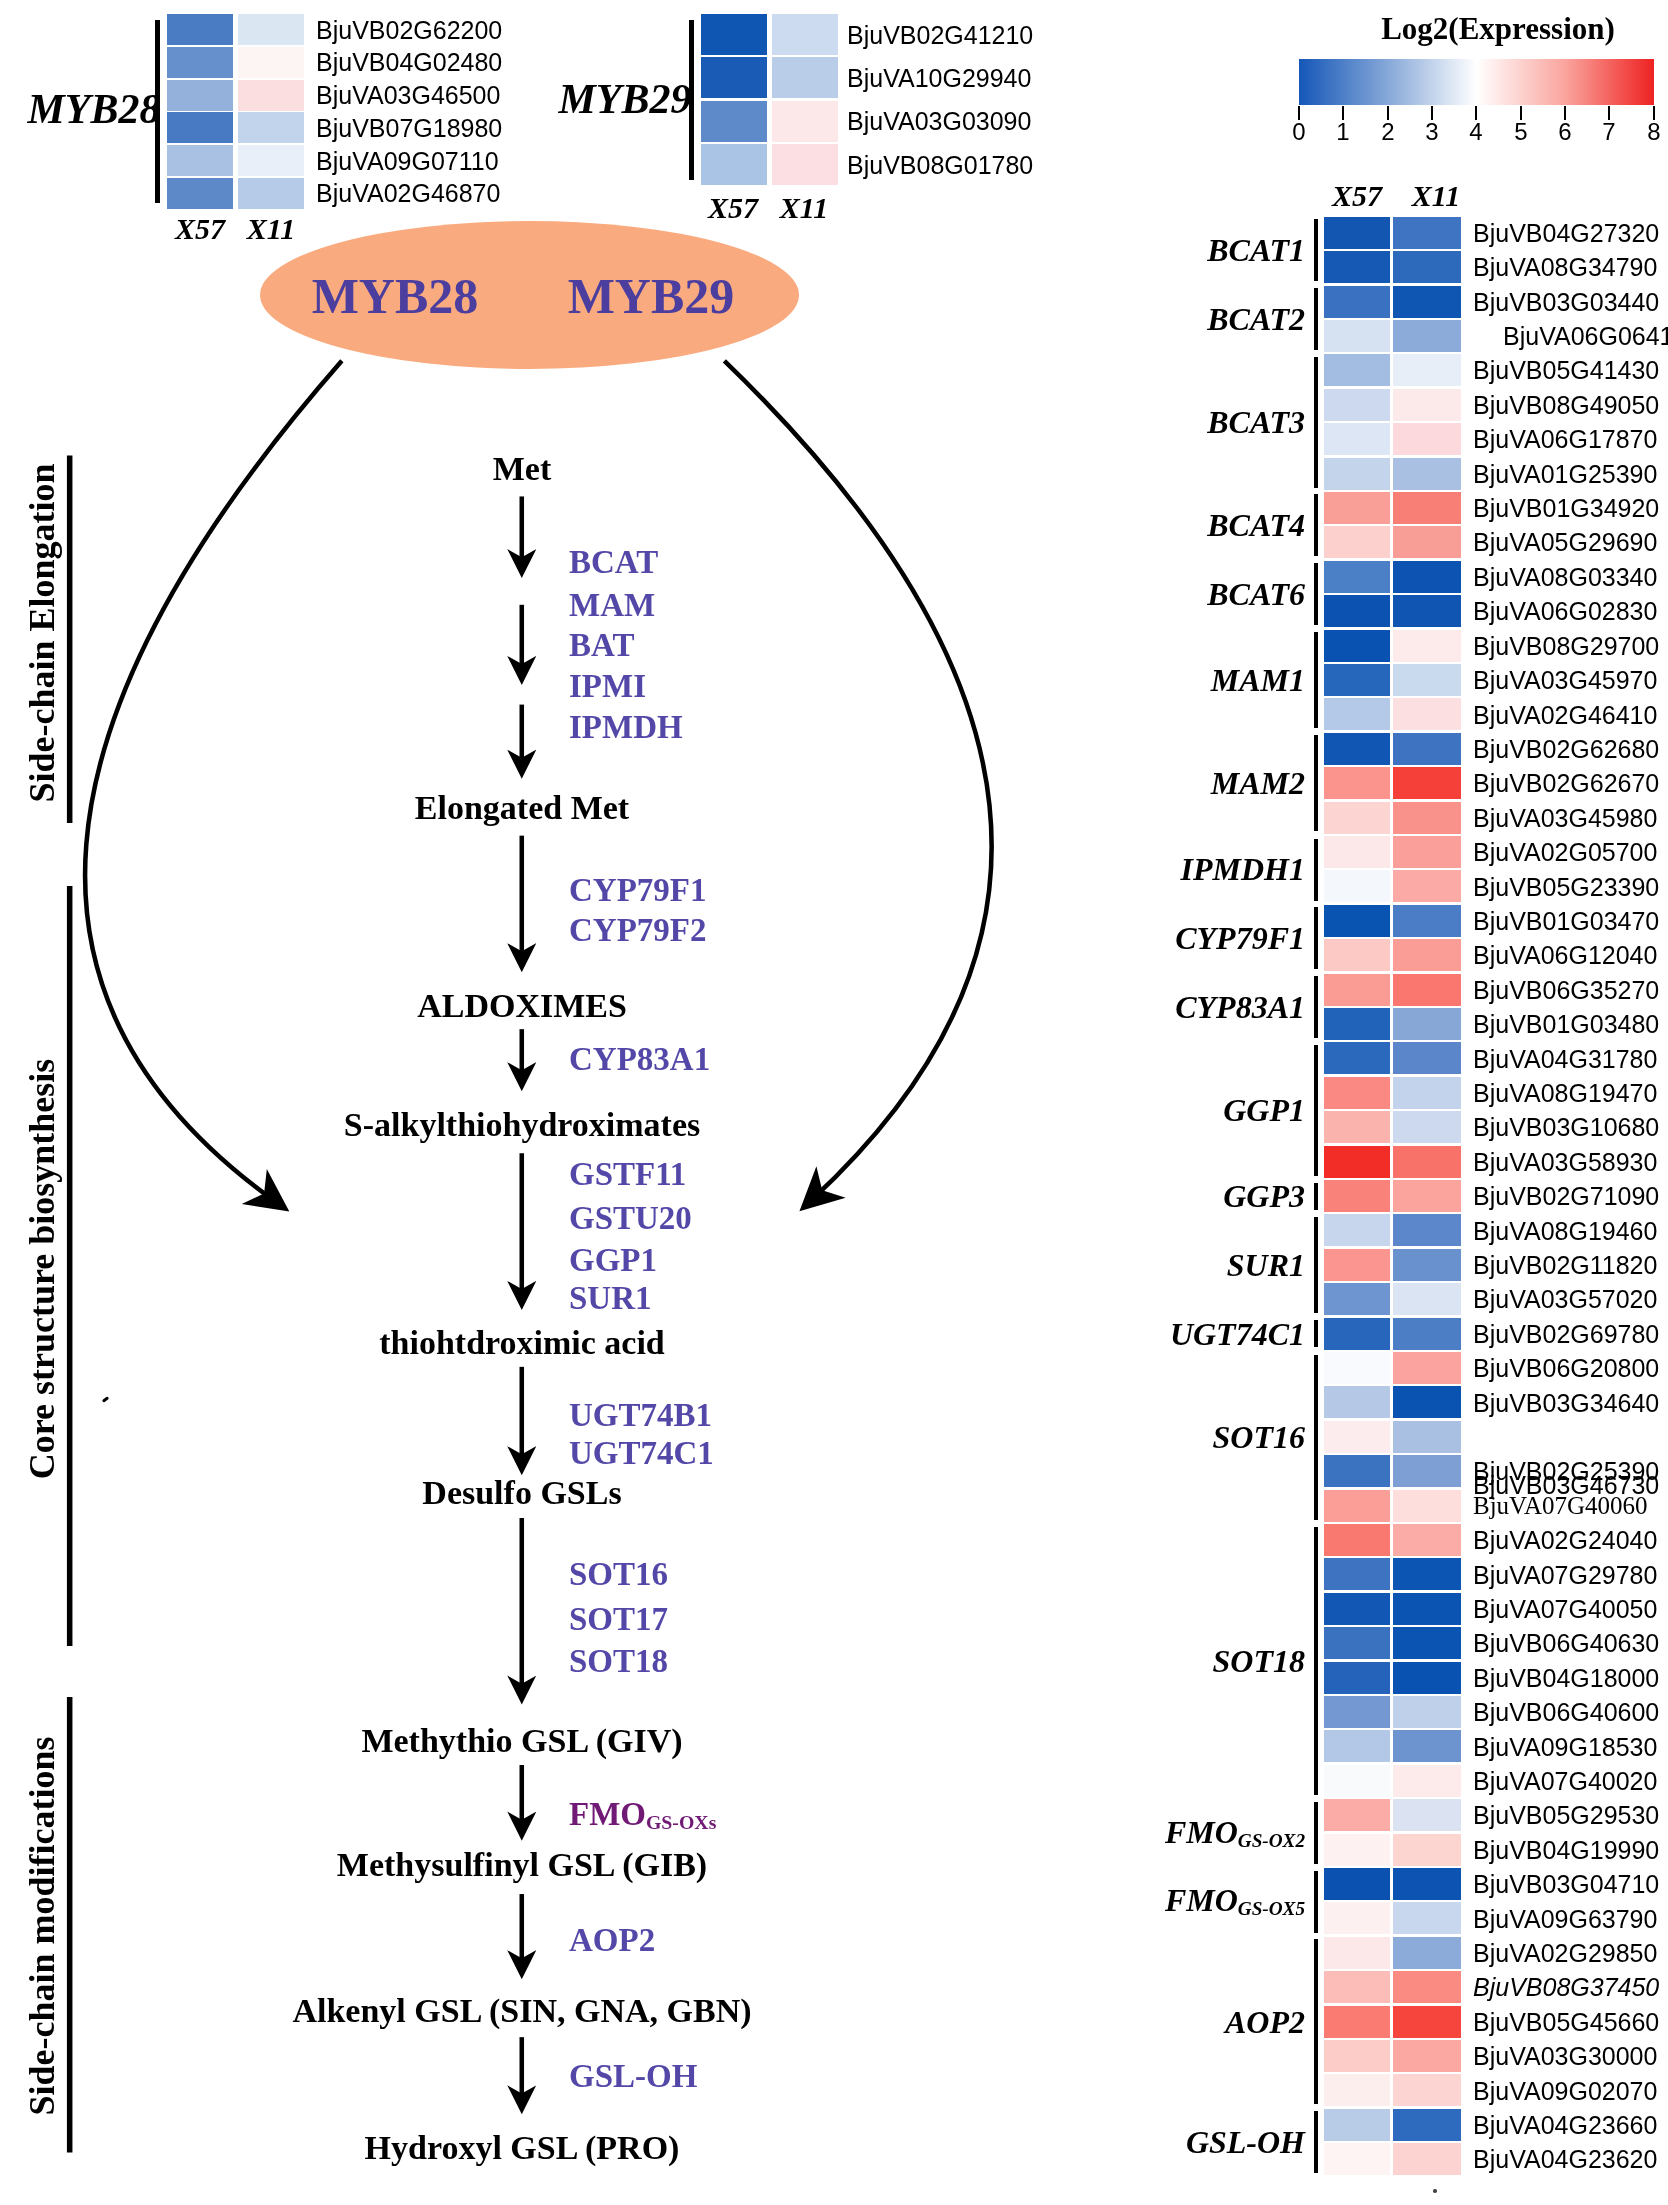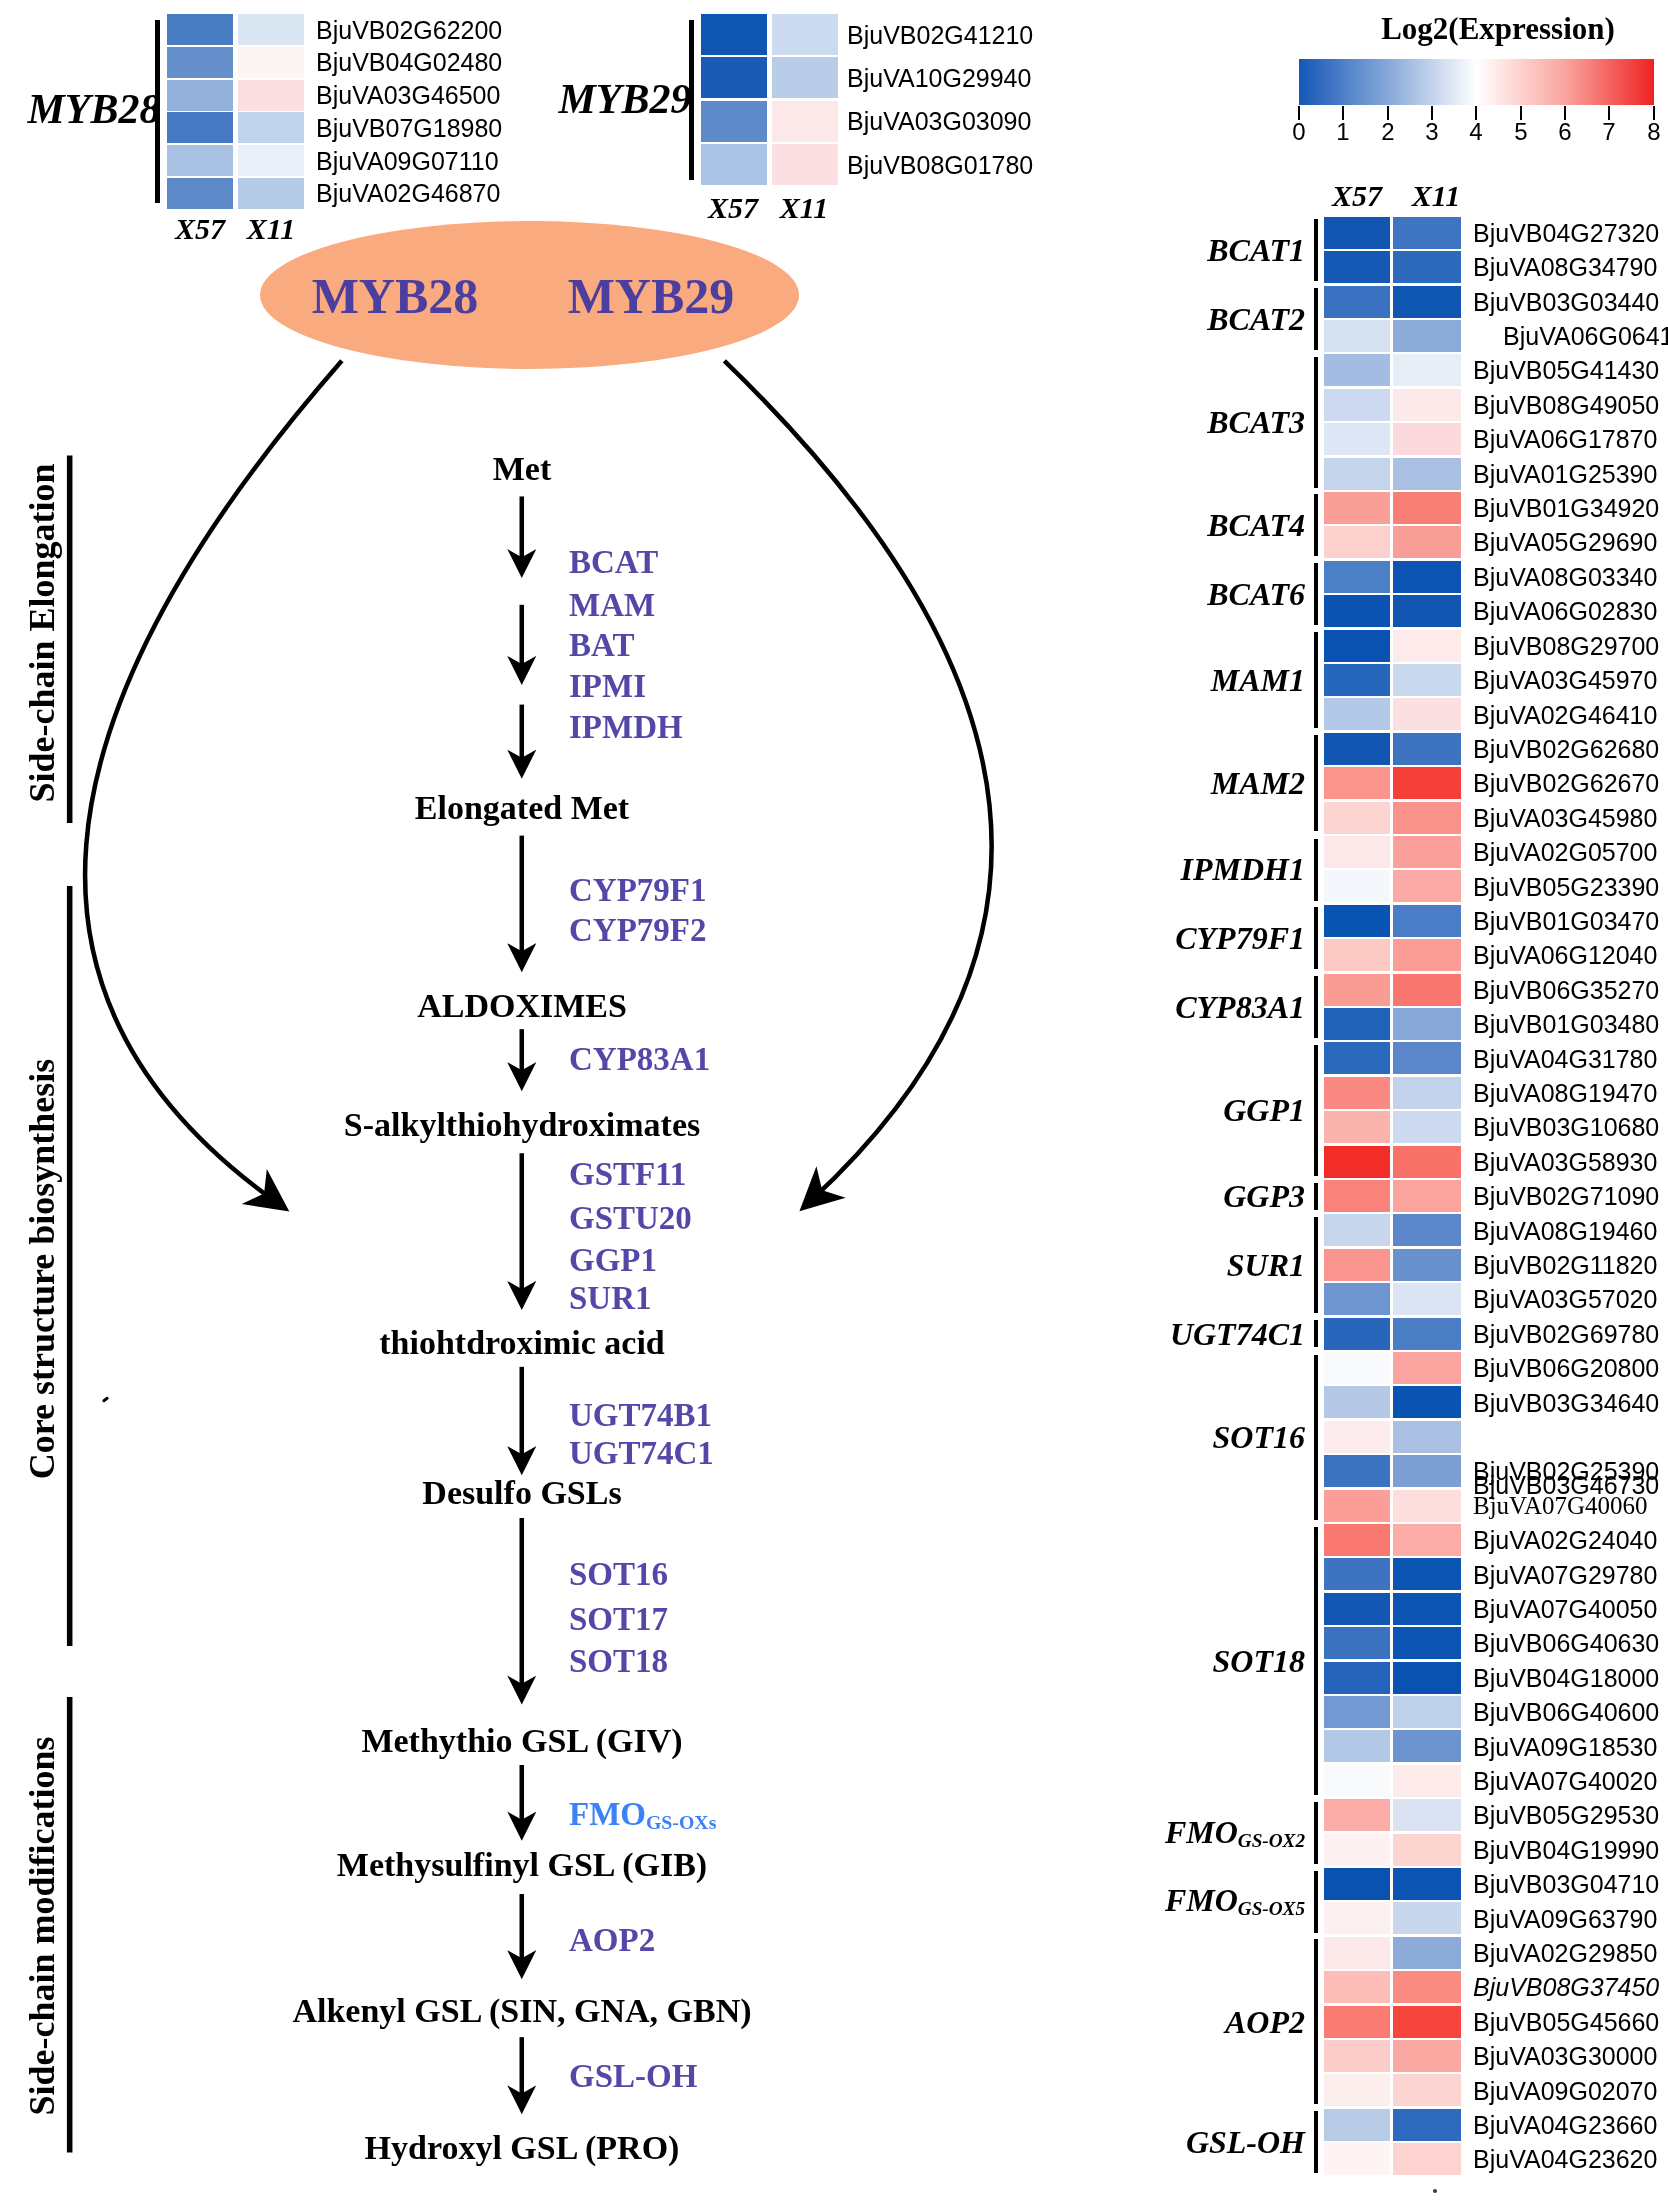--- a/index.html
+++ b/index.html
@@ -371,21 +371,21 @@
       <div class="abs lft enz" style="left: 569px; top: 1059px; color: rgb(83, 72, 168);">CYP83A1</div>
       <div class="abs lft enz" style="left: 569px; top: 1174px; color: rgb(83, 72, 168);">GSTF11</div>
       <div class="abs lft enz" style="left: 569px; top: 1218px; color: rgb(83, 72, 168);">GSTU20</div>
       <div class="abs lft enz" style="left: 569px; top: 1260px; color: rgb(83, 72, 168);">GGP1</div>
       <div class="abs lft enz" style="left: 569px; top: 1298px; color: rgb(83, 72, 168);">SUR1</div>
       <div class="abs lft enz" style="left: 569px; top: 1415px; color: rgb(83, 72, 168);">UGT74B1</div>
       <div class="abs lft enz" style="left: 569px; top: 1453px; color: rgb(83, 72, 168);">UGT74C1</div>
       <div class="abs lft enz" style="left: 569px; top: 1574px; color: rgb(83, 72, 168);">SOT16</div>
       <div class="abs lft enz" style="left: 569px; top: 1619px; color: rgb(83, 72, 168);">SOT17</div>
       <div class="abs lft enz" style="left: 569px; top: 1661px; color: rgb(83, 72, 168);">SOT18</div>
-      <div class="abs lft enz" style="left: 569px; top: 1815px; color: #3b82f6;">FMO<span class="sub">GS-OXs</span></div>
+      <div class="abs lft enz" style="left: 569px; top: 1815px; color: #701a75;">FMO<span class="sub">GS-OXs</span></div>
       <div class="abs lft enz" style="left: 569px; top: 1940px; color: rgb(83, 72, 168);">AOP2</div>
       <div class="abs lft enz" style="left: 569px; top: 2076px; color: rgb(83, 72, 168);">GSL-OH</div>
     </div>
 
   <div class="abs" style="left:102px;top:1398px;width:7px;height:3px;background:#000;border-radius:1.5px;transform:rotate(-35deg);"></div>
   <div class="abs" style="left:1433px;top:2189px;width:3.5px;height:3.5px;background:#444;border-radius:50%;"></div>
 </div>
 
 
 </body></html>

